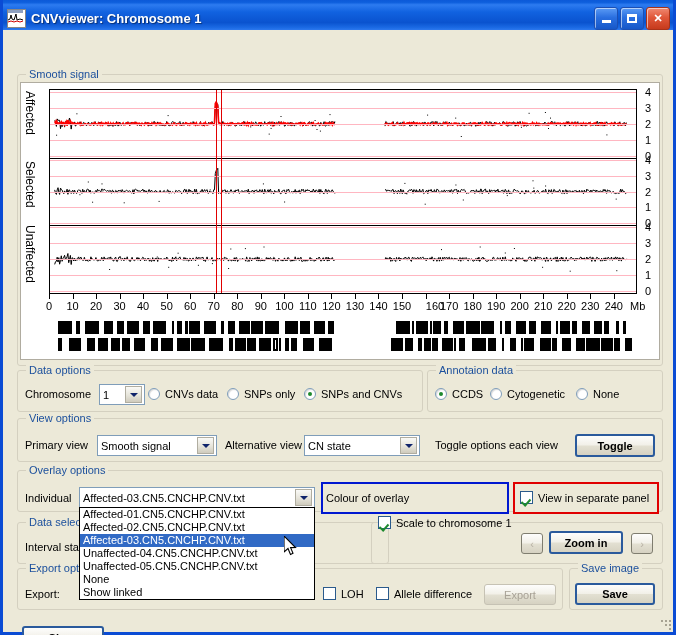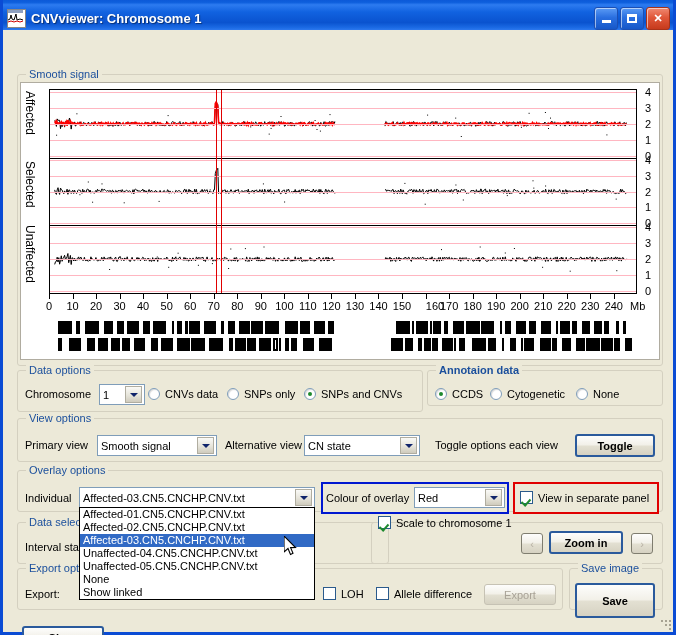--- a/index.html
+++ b/index.html
@@ -493,21 +493,21 @@
     </div>
     <div class="radio" style="position:absolute;left:224px;top:358px;">
       <span class="rdot"></span>
       <span>SNPs only</span>
     </div>
     <div class="radio" style="position:absolute;left:301px;top:358px;">
       <span class="rdot on"></span>
       <span>SNPs and CNVs</span>
     </div>
 
-    <div class="group" style="left:424px;top:340px;width:236px;height:36px;font-weight:bold;">
+    <div class="group" style="left:424px;top:340px;width:236px;height:42px;">
       <span class="group-title">Annotaion data</span>
     </div>
     <div class="radio" style="position:absolute;left:432px;top:358px;">
       <span class="rdot on"></span>
       <span>CCDS</span>
     </div>
     <div class="radio" style="position:absolute;left:487px;top:358px;">
       <span class="rdot"></span>
       <span>Cytogenetic</span>
     </div>
@@ -560,41 +560,35 @@
     </div>
     <div class="chk" style="position:absolute;left:373px;top:557px;">
       <span class="cbox"></span>
       <span>Allele difference</span>
     </div>
     <div class="btn disabled" style="position:absolute;left:481px;top:554px;width:72px;height:21px;">Export</div>
 
     <div class="group" style="left:566px;top:538px;width:94px;height:42px;">
       <span class="group-title">Save image</span>
     </div>
-    <div class="btn default" style="position:absolute;left:572px;top:553px;width:80px;height:35px;">Save</div>
+    <div class="btn default" style="position:absolute;left:572px;top:553px;width:80px;height:22px;">Save</div>
 
     <div class="group" style="left:14px;top:440px;width:646px;height:42px;background:#ece9d8;">
       <span class="group-title">Overlay options</span>
     </div>
     <span class="lbl" style="position:absolute;left:22px;top:462px;">Individual</span>
     <div class="combo" style="position:absolute;left:76px;top:457px;width:236px;">
       <span class="cotext">Affected-03.CN5.CNCHP.CNV.txt</span>
       <span class="arrow">
           <i></i>
         </span>
     </div>
 
     <div class="boxblue" style="left:318px;top:452px;width:188px;height:32px;background:#ece9d8;"></div>
     <span class="lbl" style="position:absolute;left:323px;top:462px;">Colour of overlay</span>
-    <div class="combo" style="position:absolute;left:411px;top:457px;width:91px;">
-      <span class="cotext">Red</span>
-      <span class="arrow">
-          <i></i>
-        </span>
-    </div>
 
     <div class="boxred" style="left:510px;top:452px;width:146px;height:32px;background:#ece9d8;"></div>
     <div class="chk" style="position:absolute;left:517px;top:461px;">
       <span class="cbox on"></span>
       <span>View in separate panel</span>
     </div>
 
     <div class="droplist" style="left:76px;top:477px;width:236px;" id="droplist">
         <div class="dlitem">Affected-01.CN5.CNCHP.CNV.txt</div>
         <div class="dlitem">Affected-02.CN5.CNCHP.CNV.txt</div>

